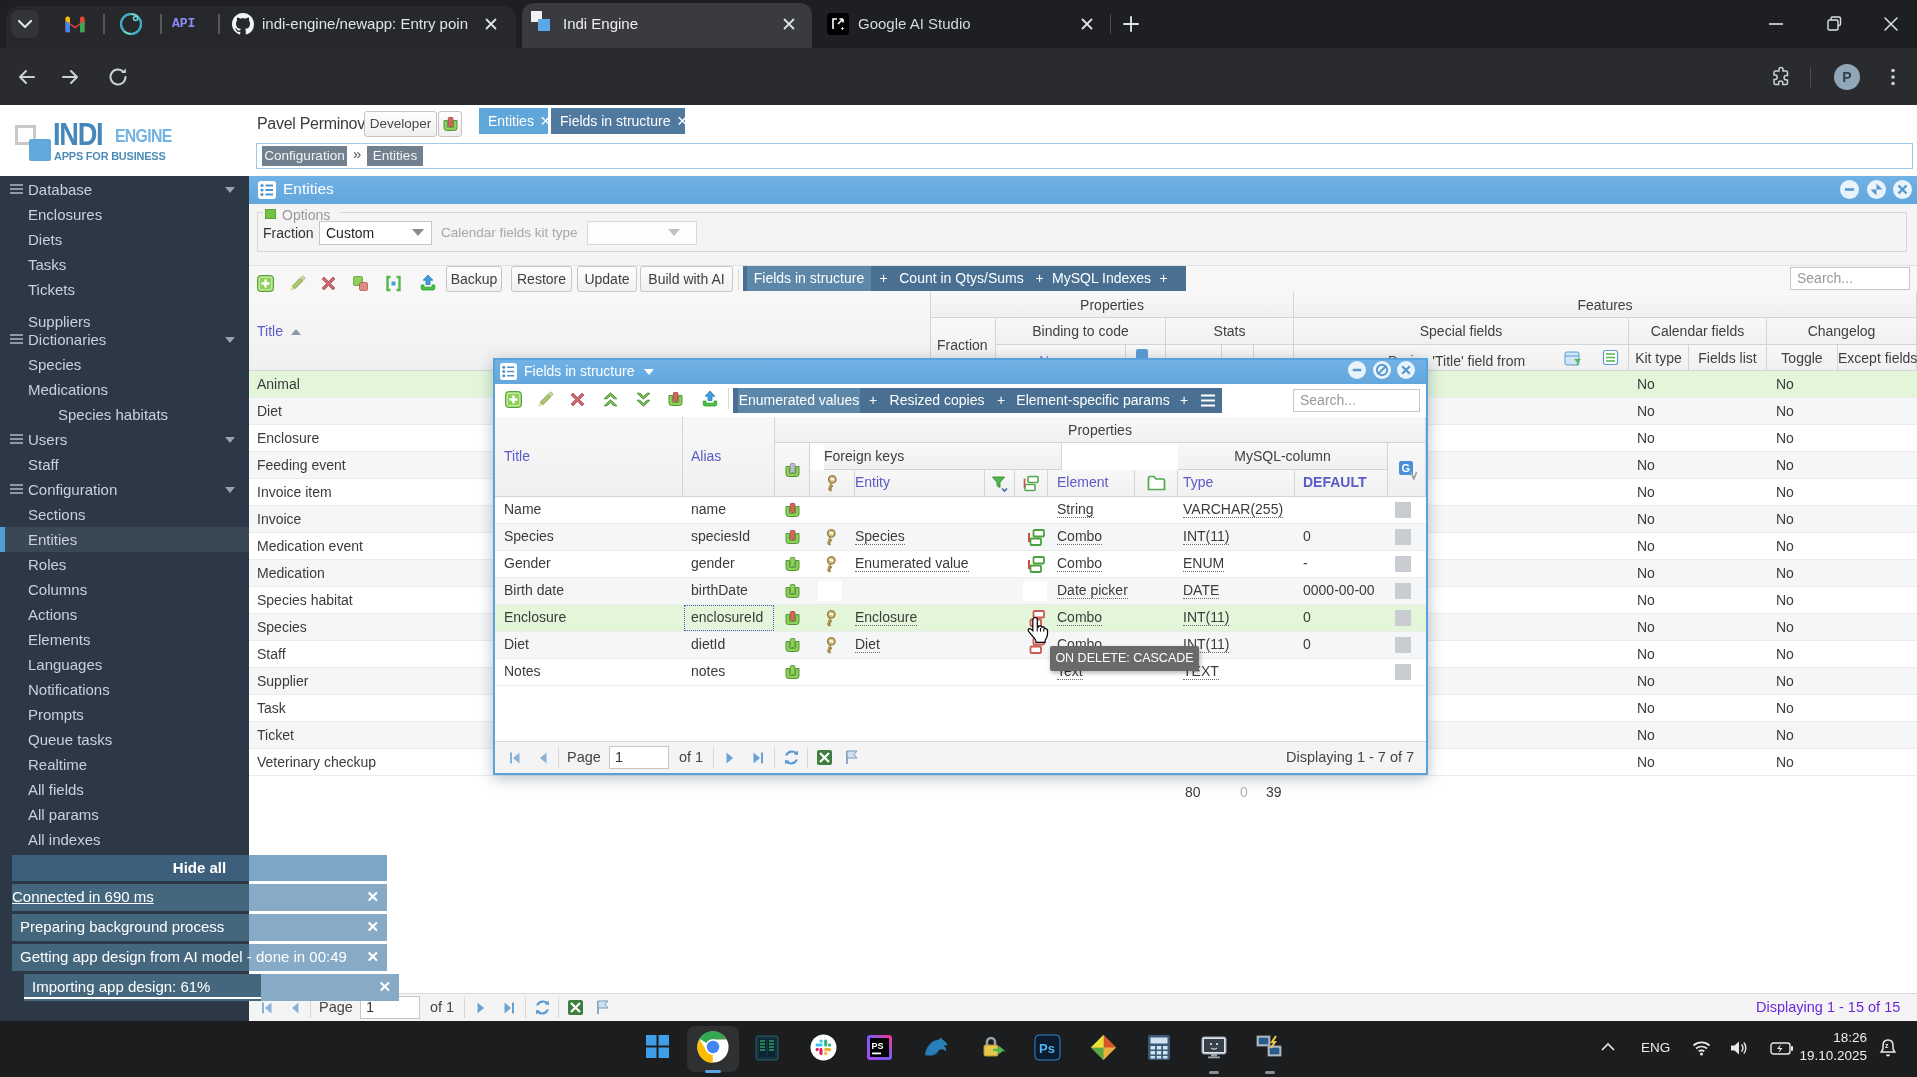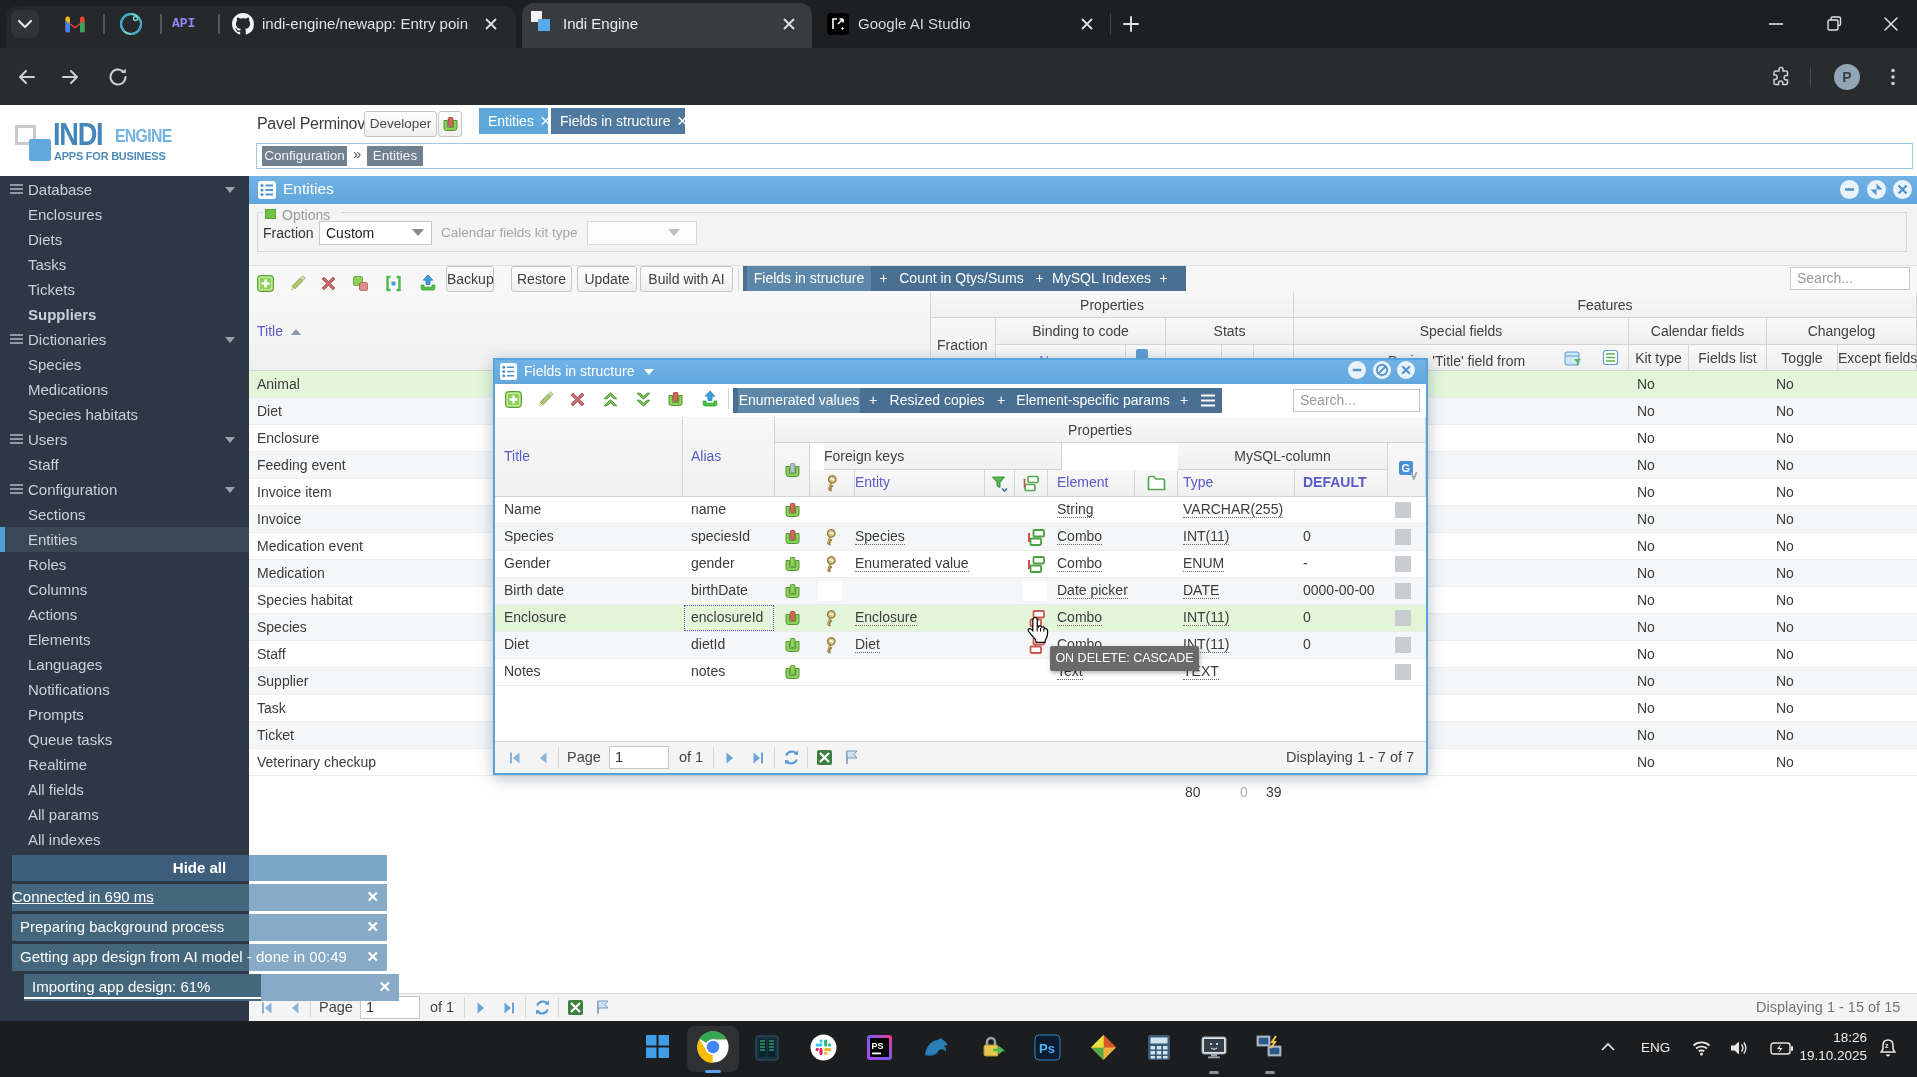--- a/index.html
+++ b/index.html
@@ -233,33 +233,33 @@
       </div>
     <div class="sbitem" style="top:51px;">
         <span class="txt">Diets</span>
       </div>
     <div class="sbitem" style="top:76px;">
         <span class="txt">Tasks</span>
       </div>
     <div class="sbitem" style="top:101px;">
         <span class="txt">Tickets</span>
       </div>
-    <div class="sbitem" style="top:126px;font-weight:bold;">
+    <div class="sbitem" style="top:133px;">
         <span class="txt">Suppliers</span>
       </div>
     <div class="sbitem parent" style="top:151px;">
         <span class="txt">Dictionaries</span>
       </div>
     <div class="sbitem" style="top:176px;">
         <span class="txt">Species</span>
       </div>
     <div class="sbitem" style="top:201px;">
         <span class="txt">Medications</span>
       </div>
-    <div class="sbitem" style="top:226px;">
+    <div class="sbitem" style="top:226px;margin-left:30px;">
         <span class="txt">Species habitats</span>
       </div>
     <div class="sbitem parent" style="top:251px;">
         <span class="txt">Users</span>
       </div>
     <div class="sbitem" style="top:276px;">
         <span class="txt">Staff</span>
       </div>
     <div class="sbitem parent" style="top:301px;">
         <span class="txt">Configuration</span>
@@ -363,21 +363,21 @@
           <rect x="7.5" y="7.5" width="8" height="8" rx="1.5" fill="#dc8f83" stroke="#b05c52" stroke-width=".8"></rect>
         </svg>
       <svg class="abs" style="left:136px;top:9px;" width="17" height="17" viewBox="0 0 17 17">
           <path d="M5.5 2 H2.5 V15 H5.5 M11.5 2 H14.5 V15 H11.5" stroke="#53b84d" stroke-width="2.4" fill="none"></path>
           <rect x="6.5" y="6.5" width="4" height="4" fill="#4a9ed6"></rect>
         </svg>
       <svg class="abs" style="left:170px;top:8px;" width="18" height="18" viewBox="0 0 18 18">
           <path d="M9 1 L13.8 6.2 H11 V10.5 H7 V6.2 H4.2 Z" fill="#3f9ede" stroke="#2a7ab8" stroke-width=".8"></path>
           <path d="M2.2 11 v3.2 a1.8 1.8 0 0 0 1.8 1.8 h10 a1.8 1.8 0 0 0 1.8 -1.8 V11 h-2.8 v2.2 H5 V11 Z" fill="#46c246" stroke="#2e9e2e" stroke-width=".8"></path>
         </svg>
-      <div class="btn" style="left:197px;width:48px;">Backup</div>
+      <div class="btn" style="left:197px;width:56px;">Backup</div>
       <div class="btn" style="left:262px;width:61px;">Restore</div>
       <div class="btn" style="left:328px;width:60px;">Update</div>
       <div class="btn" style="left:391px;width:93px;">Build with AI</div>
       <div class="abs" style="left:489px;top:3px;width:1px;height:21px;background:#d8d8d8;"></div>
       <div class="dtab" style="left:494px;width:443px;"></div>
       <div class="dtab" style="left:498px;width:124px;background:#5d87a8;text-align:center;">Fields in structure</div>
       <div class="dtab" style="left:622px;width:25px;text-align:center;">+</div>
       <div class="dtab" style="left:647px;width:131px;text-align:center;">Count in Qtys/Sums</div>
       <div class="dtab" style="left:778px;width:25px;text-align:center;">+</div>
       <div class="dtab" style="left:803px;width:99px;text-align:center;">MySQL Indexes</div>
@@ -532,21 +532,21 @@
         </svg>
       <div class="abs" style="left:309px;top:3px;width:1px;height:21px;background:#d8d8d8;"></div>
       <svg class="abs" style="left:318px;top:5px;" width="17" height="17" viewBox="0 0 17 17">
           <rect x="1" y="1" width="15" height="15" rx="2" fill="#3e7e3e"></rect>
           <path d="M4 4 L13 13 M13 4 L4 13" stroke="#fff" stroke-width="2.2"></path>
         </svg>
       <svg class="abs" style="left:346px;top:5px;" width="17" height="17" viewBox="0 0 17 17">
           <path d="M3 15 V2" stroke="#7799bb" stroke-width="1.6"></path>
           <path d="M3 2 h10 l-3 3.5 3 3.5 h-10 Z" fill="#cfe0f0" stroke="#7799bb"></path>
         </svg>
-      <div class="abs" style="left:1507px;top:5px;color:#737373;font-size:14.5px;">Displaying 1 - 15 of 15</div>
+      <div class="abs" style="left:1507px;top:5px;color:#6d28d9;font-size:14.5px;">Displaying 1 - 15 of 15</div>
     </div>
   </div>
 
   <div id="modal">
     <div id="mhead">
       <svg class="abs" style="left:5px;top:3px;" width="17" height="17" viewBox="0 0 18 18">
           <rect x="0" y="0" width="18" height="18" rx="3" fill="#fff"></rect>
           <circle cx="4" cy="4.5" r="1.6" fill="#4f93cc"></circle>
           <circle cx="4" cy="9" r="1.6" fill="#4f93cc"></circle>
           <circle cx="4" cy="13.5" r="1.6" fill="#4f93cc"></circle>

